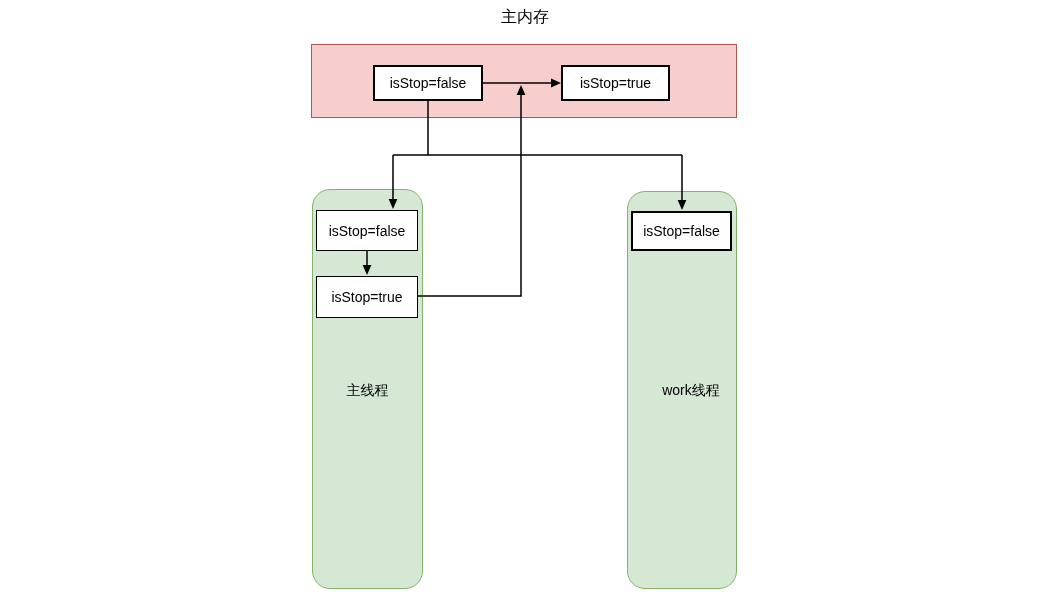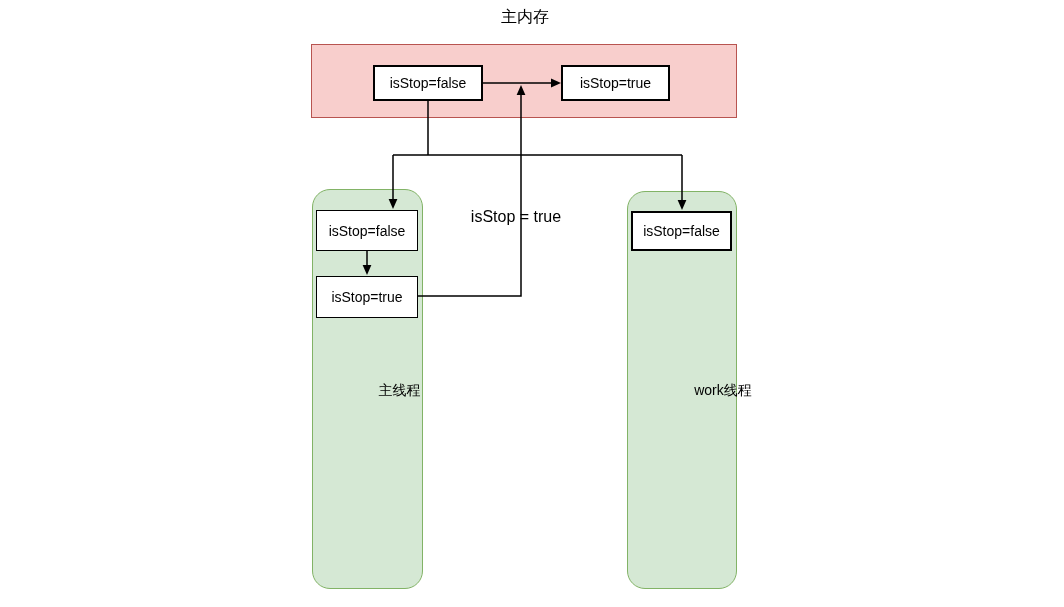--- a/index.html
+++ b/index.html
@@ -42,21 +42,21 @@
   .vbox.mt-false{left:316px;top:210px;width:102px;height:41px;}
   .vbox.mt-true{left:316px;top:276px;width:102px;height:42px;}
   .vbox.wt-false{left:631px;top:211px;width:101px;height:40px;border-width:2px;}
 
   .center-label{
     position:absolute;left:436px;top:206px;width:160px;
     text-align:center;font-size:16px;line-height:21px;color:var(--text);
   }
   .thread-label{
     position:absolute;width:111px;top:381px;text-align:center;
-    font-size:14px;line-height:18px;color:var(--text);padding-left:32px;
+    font-size:14px;line-height:18px;color:var(--text);
   }
   .thread-label.main{left:312px;}
   .thread-label.work{left:627px;width:128px;}
 
   svg.connectors{
     position:absolute;left:0;top:0;width:1064px;height:607px;
     pointer-events:none;
   }
   svg.connectors .stroke{stroke:var(--line);stroke-width:1.5;fill:none;}
   svg.connectors .head{fill:var(--line);stroke:none;}
@@ -74,21 +74,20 @@
   <div class="thread work"></div>
 
   <div class="vbox mm-false">isStop=false</div>
   <div class="vbox mm-true">isStop=true</div>
 
   <div class="vbox mt-false">isStop=false</div>
   <div class="vbox mt-true">isStop=true</div>
 
   <div class="vbox wt-false">isStop=false</div>
 
-  <div class="center-label">isStop = true</div>
 
   <div class="thread-label main">主线程</div>
   <div class="thread-label work">work线程</div>
 
   <svg class="connectors" viewBox="0 0 1064 607">
 
     <g>
       <line class="stroke" x1="483" y1="83" x2="552" y2="83"></line>
       <polygon class="head" points="561,83 551,78.5 551,87.5"></polygon>
     </g>

